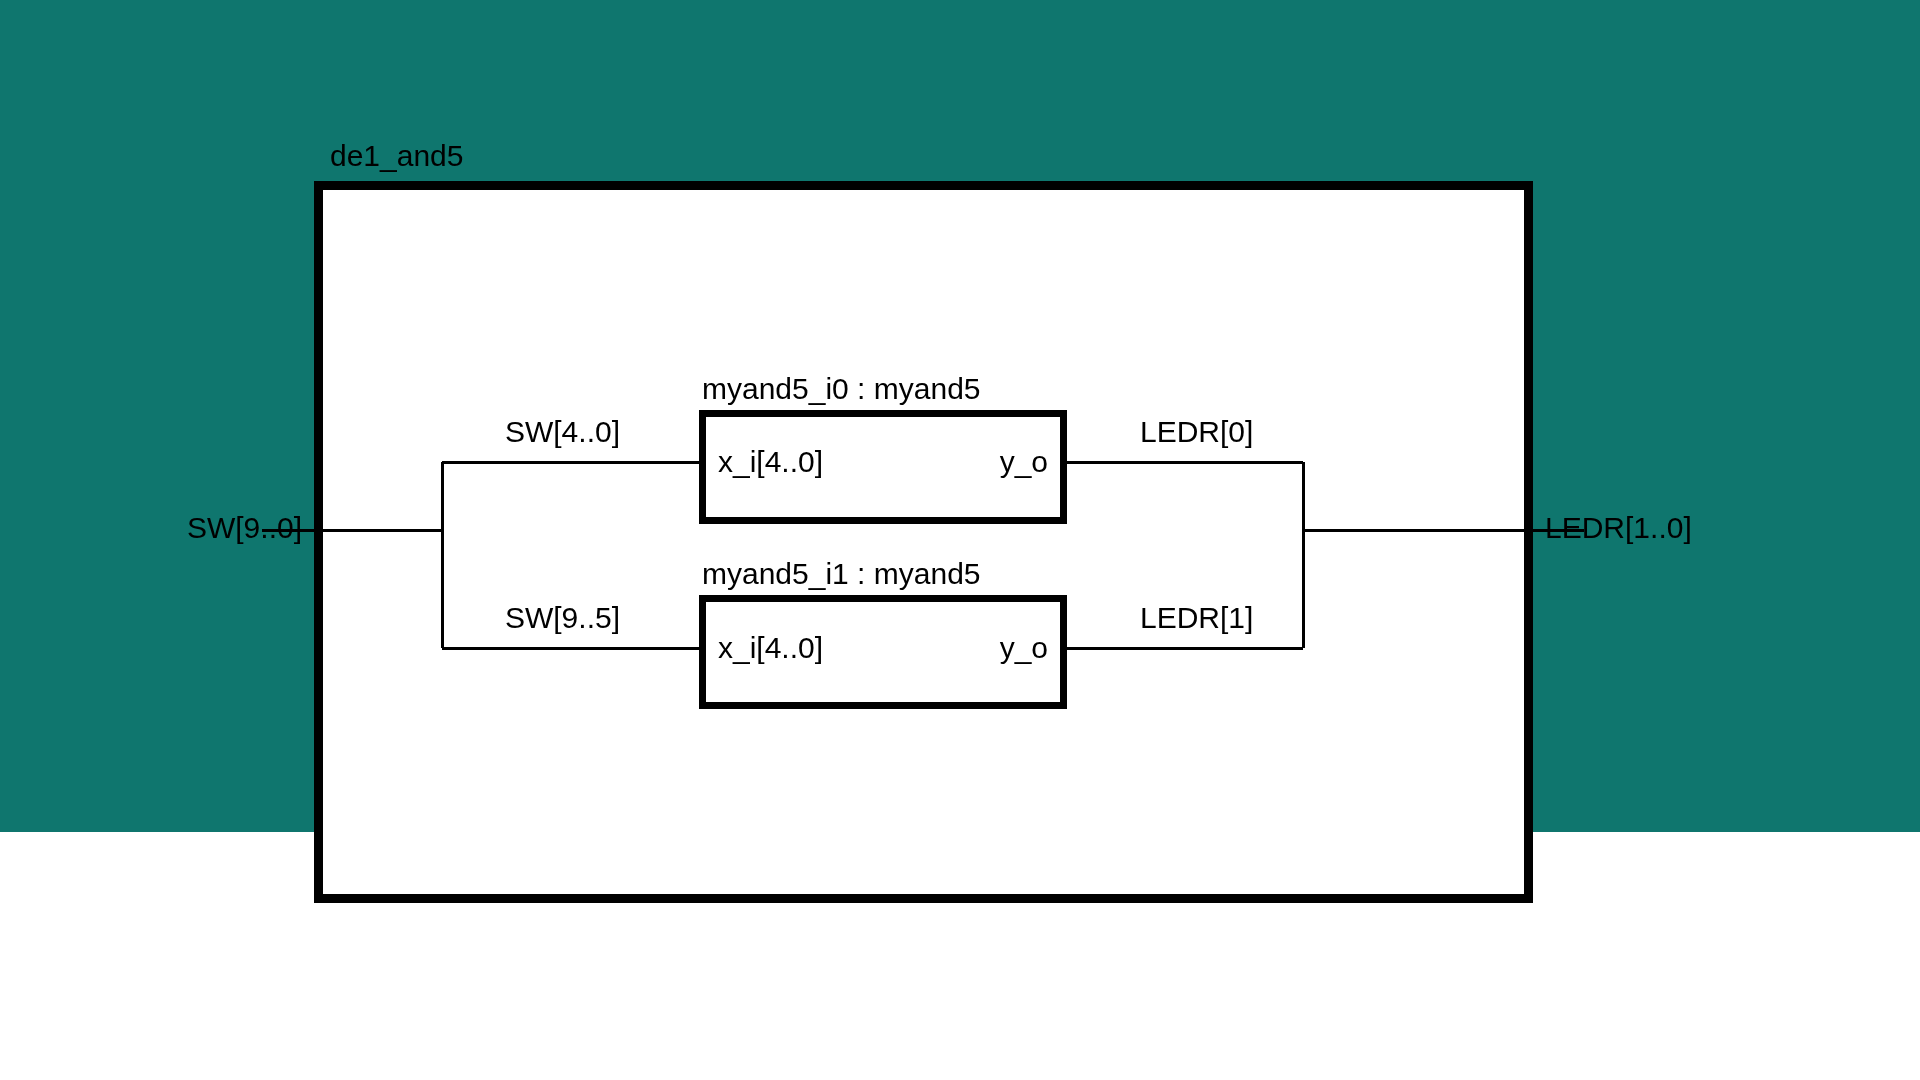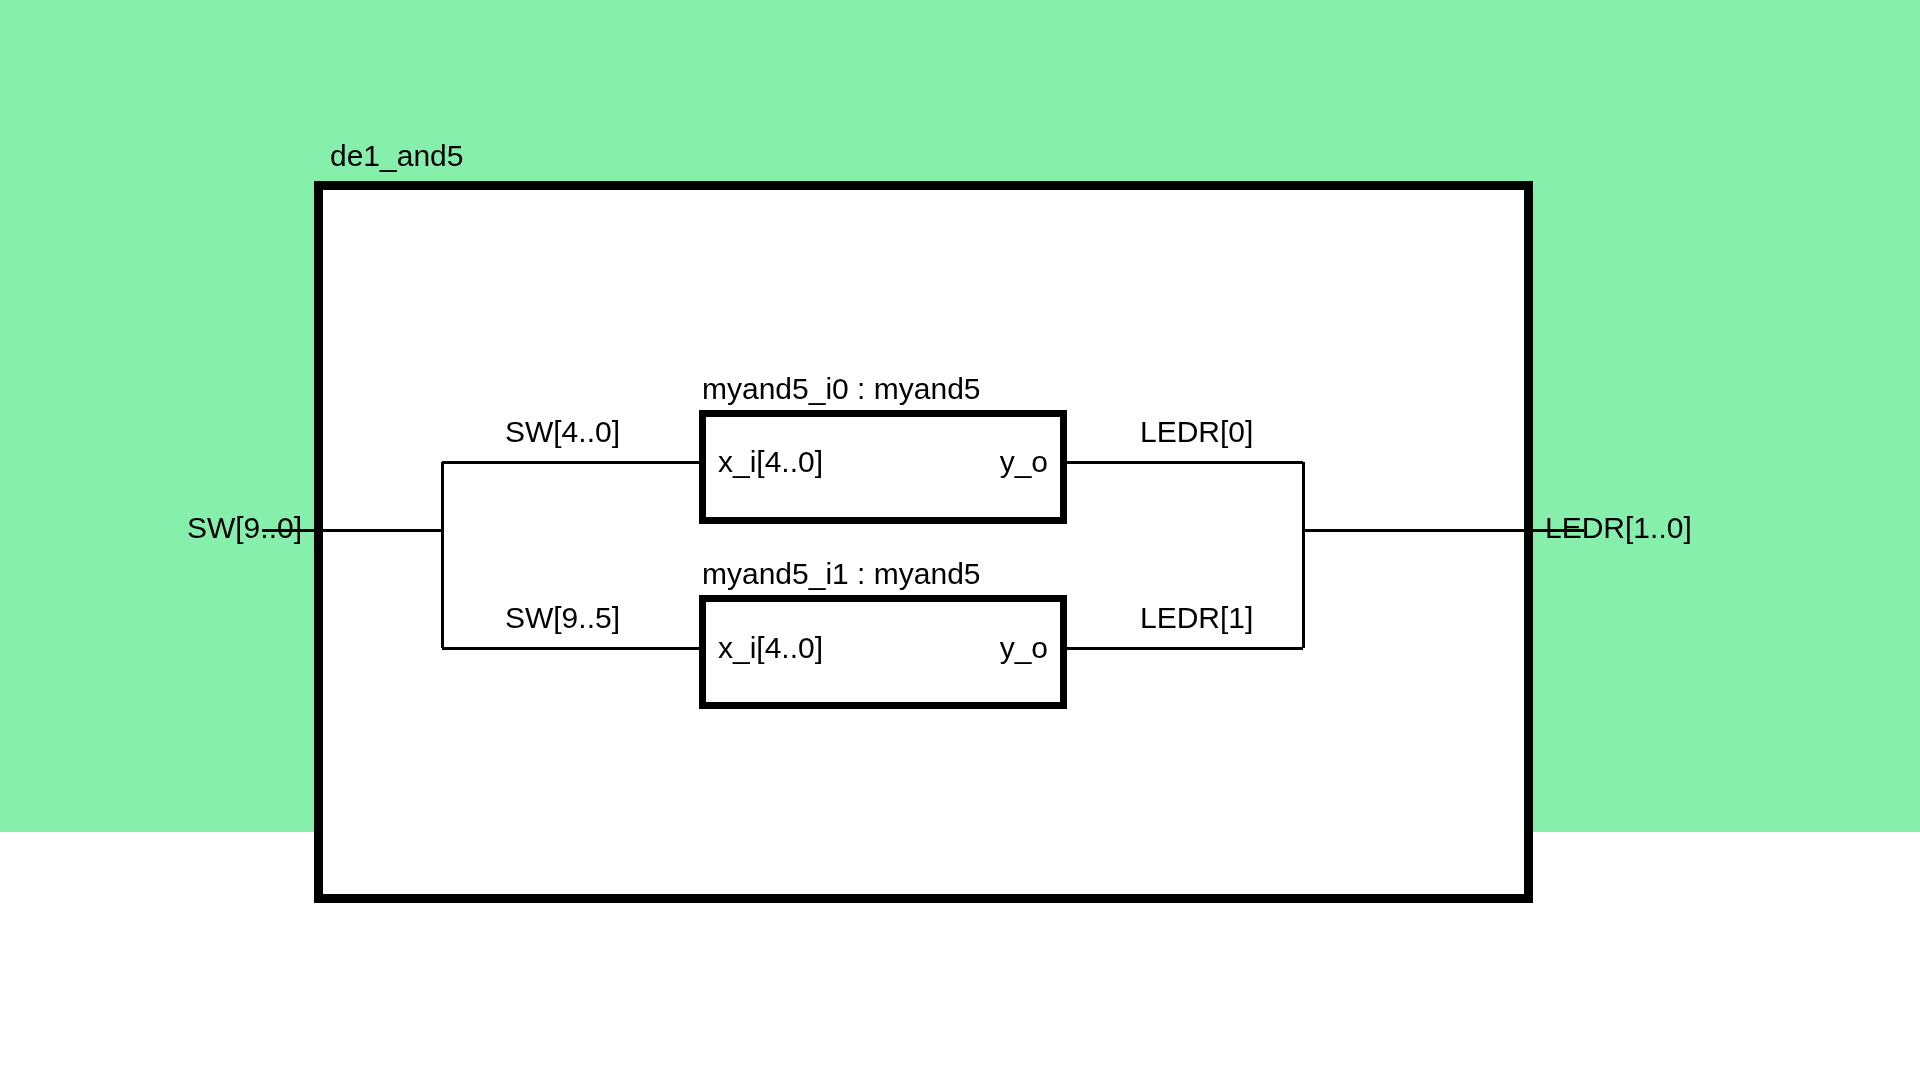--- a/index.html
+++ b/index.html
@@ -12,21 +12,21 @@
     width: 1920px;
     height: 1080px;
     overflow: hidden;
     font-family: "Liberation Sans", sans-serif;
     color: #000000;
   }
   #schematic-root {
     position: relative;
     width: 1920px;
     height: 832px;
-    background: #86efac;
+    background: #0f766e;
     text-align: center;
   }
   #schematic-svg {
     position: absolute;
     left: 0;
     top: 0;
     width: 1920px;
     height: 1080px;
     display: block;
   }

